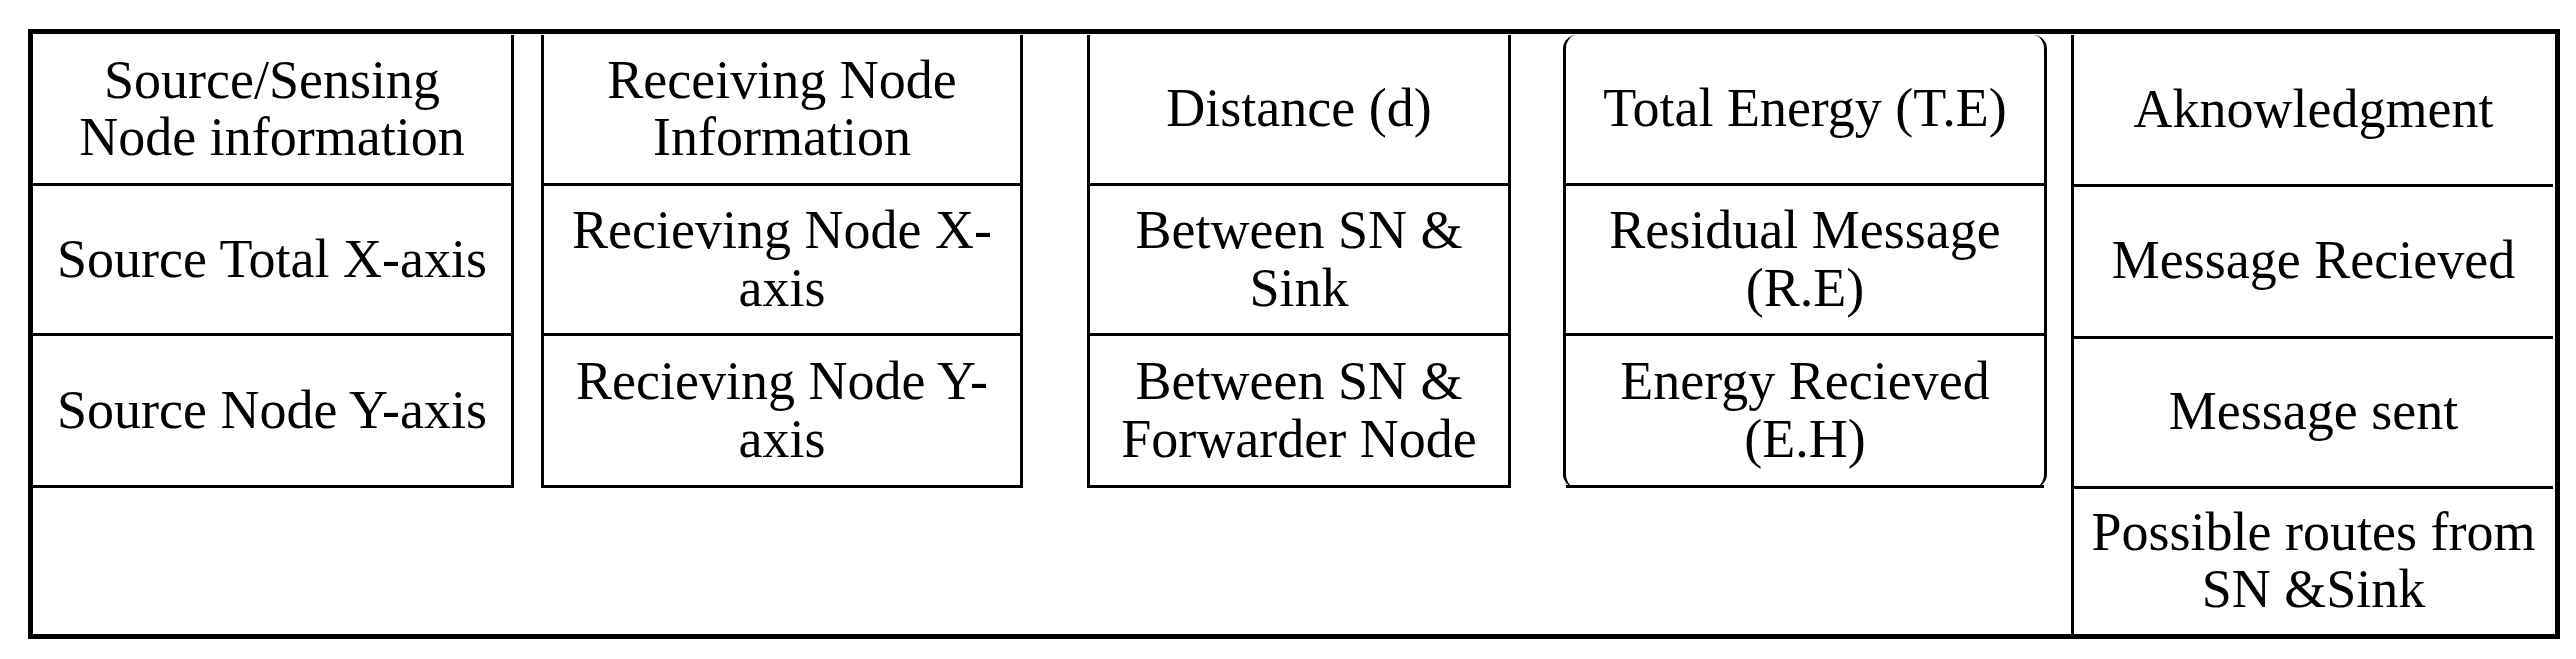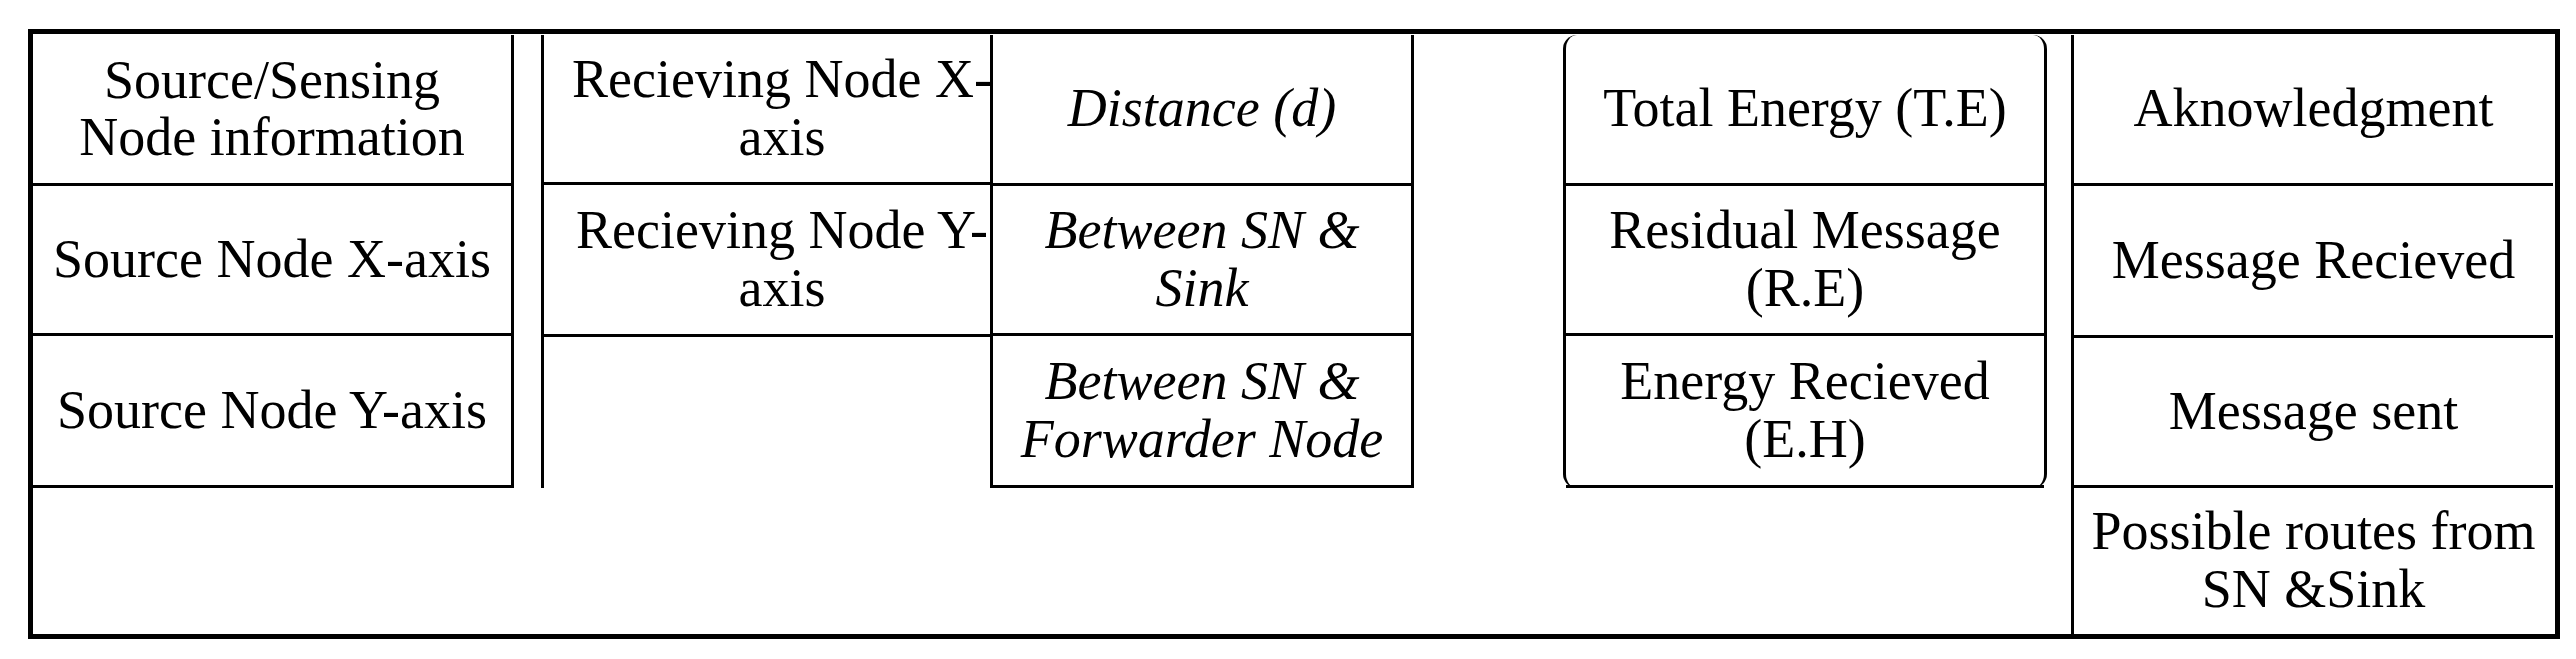--- a/index.html
+++ b/index.html
@@ -28,23 +28,23 @@
   .col {
     position: absolute;
     top: 35px;
     box-sizing: border-box;
     display: flex;
     flex-direction: column;
     background: #ffffff;
   }
   .col-1 { left: 33px;   width: 481px; height: 453px; border-right: 3.5px solid #000; }
   .col-2 { left: 541px;  width: 482px; height: 453px; border-left: 3.5px solid #000; border-right: 3.5px solid #000; }
-  .col-3 { left: 990px; width: 424px; height: 453px; border-left: 3.5px solid #000; border-right: 3.5px solid #000; font-style: italic; }
+  .col-3 { left: 1087px; width: 424px; height: 453px; border-left: 3.5px solid #000; border-right: 3.5px solid #000; }
   .col-4 { left: 1563px; width: 484px; height: 453px; border-left: 3.5px solid #000; border-right: 3.5px solid #000; border-radius: 14px; }
-  .col-5 { left: 2071px; width: 482px; height: 599px; border-left: 3.5px solid #000; }
+  .col-5 { left: 2071px; width: 482px; height: 599px; border-left: 3.5px solid #000; justify-content: center; }
   .cell {
     box-sizing: border-box;
     display: flex;
     align-items: center;
     justify-content: center;
     text-align: center;
     white-space: pre-line;
     font-size: 54px;
     line-height: 1.06;
     padding: 0 9px;
@@ -66,25 +66,27 @@
 </head>
 <body>
 
 <div class="stage">
 
   <div class="outer-frame"></div>
 
   <div class="col col-1">
     <div class="cell row-1">Source/Sensing
 Node information</div>
-    <div class="cell row-2">Source Node X-axis</div>
+    <div class="cell row-2">Source Total X-axis</div>
     <div class="cell row-3">Source Node Y-axis</div>
   </div>
 
   <div class="col col-2">
+    <div class="cell row-1">Receiving Node
+Information</div>
     <div class="cell row-2">Recieving Node X-
 axis</div>
     <div class="cell row-3">Recieving Node Y-
 axis</div>
   </div>
 
   <div class="col col-3">
     <div class="cell row-1">Distance (d)</div>
     <div class="cell row-2">Between SN &amp; Sink</div>
     <div class="cell row-3">Between SN &amp;

